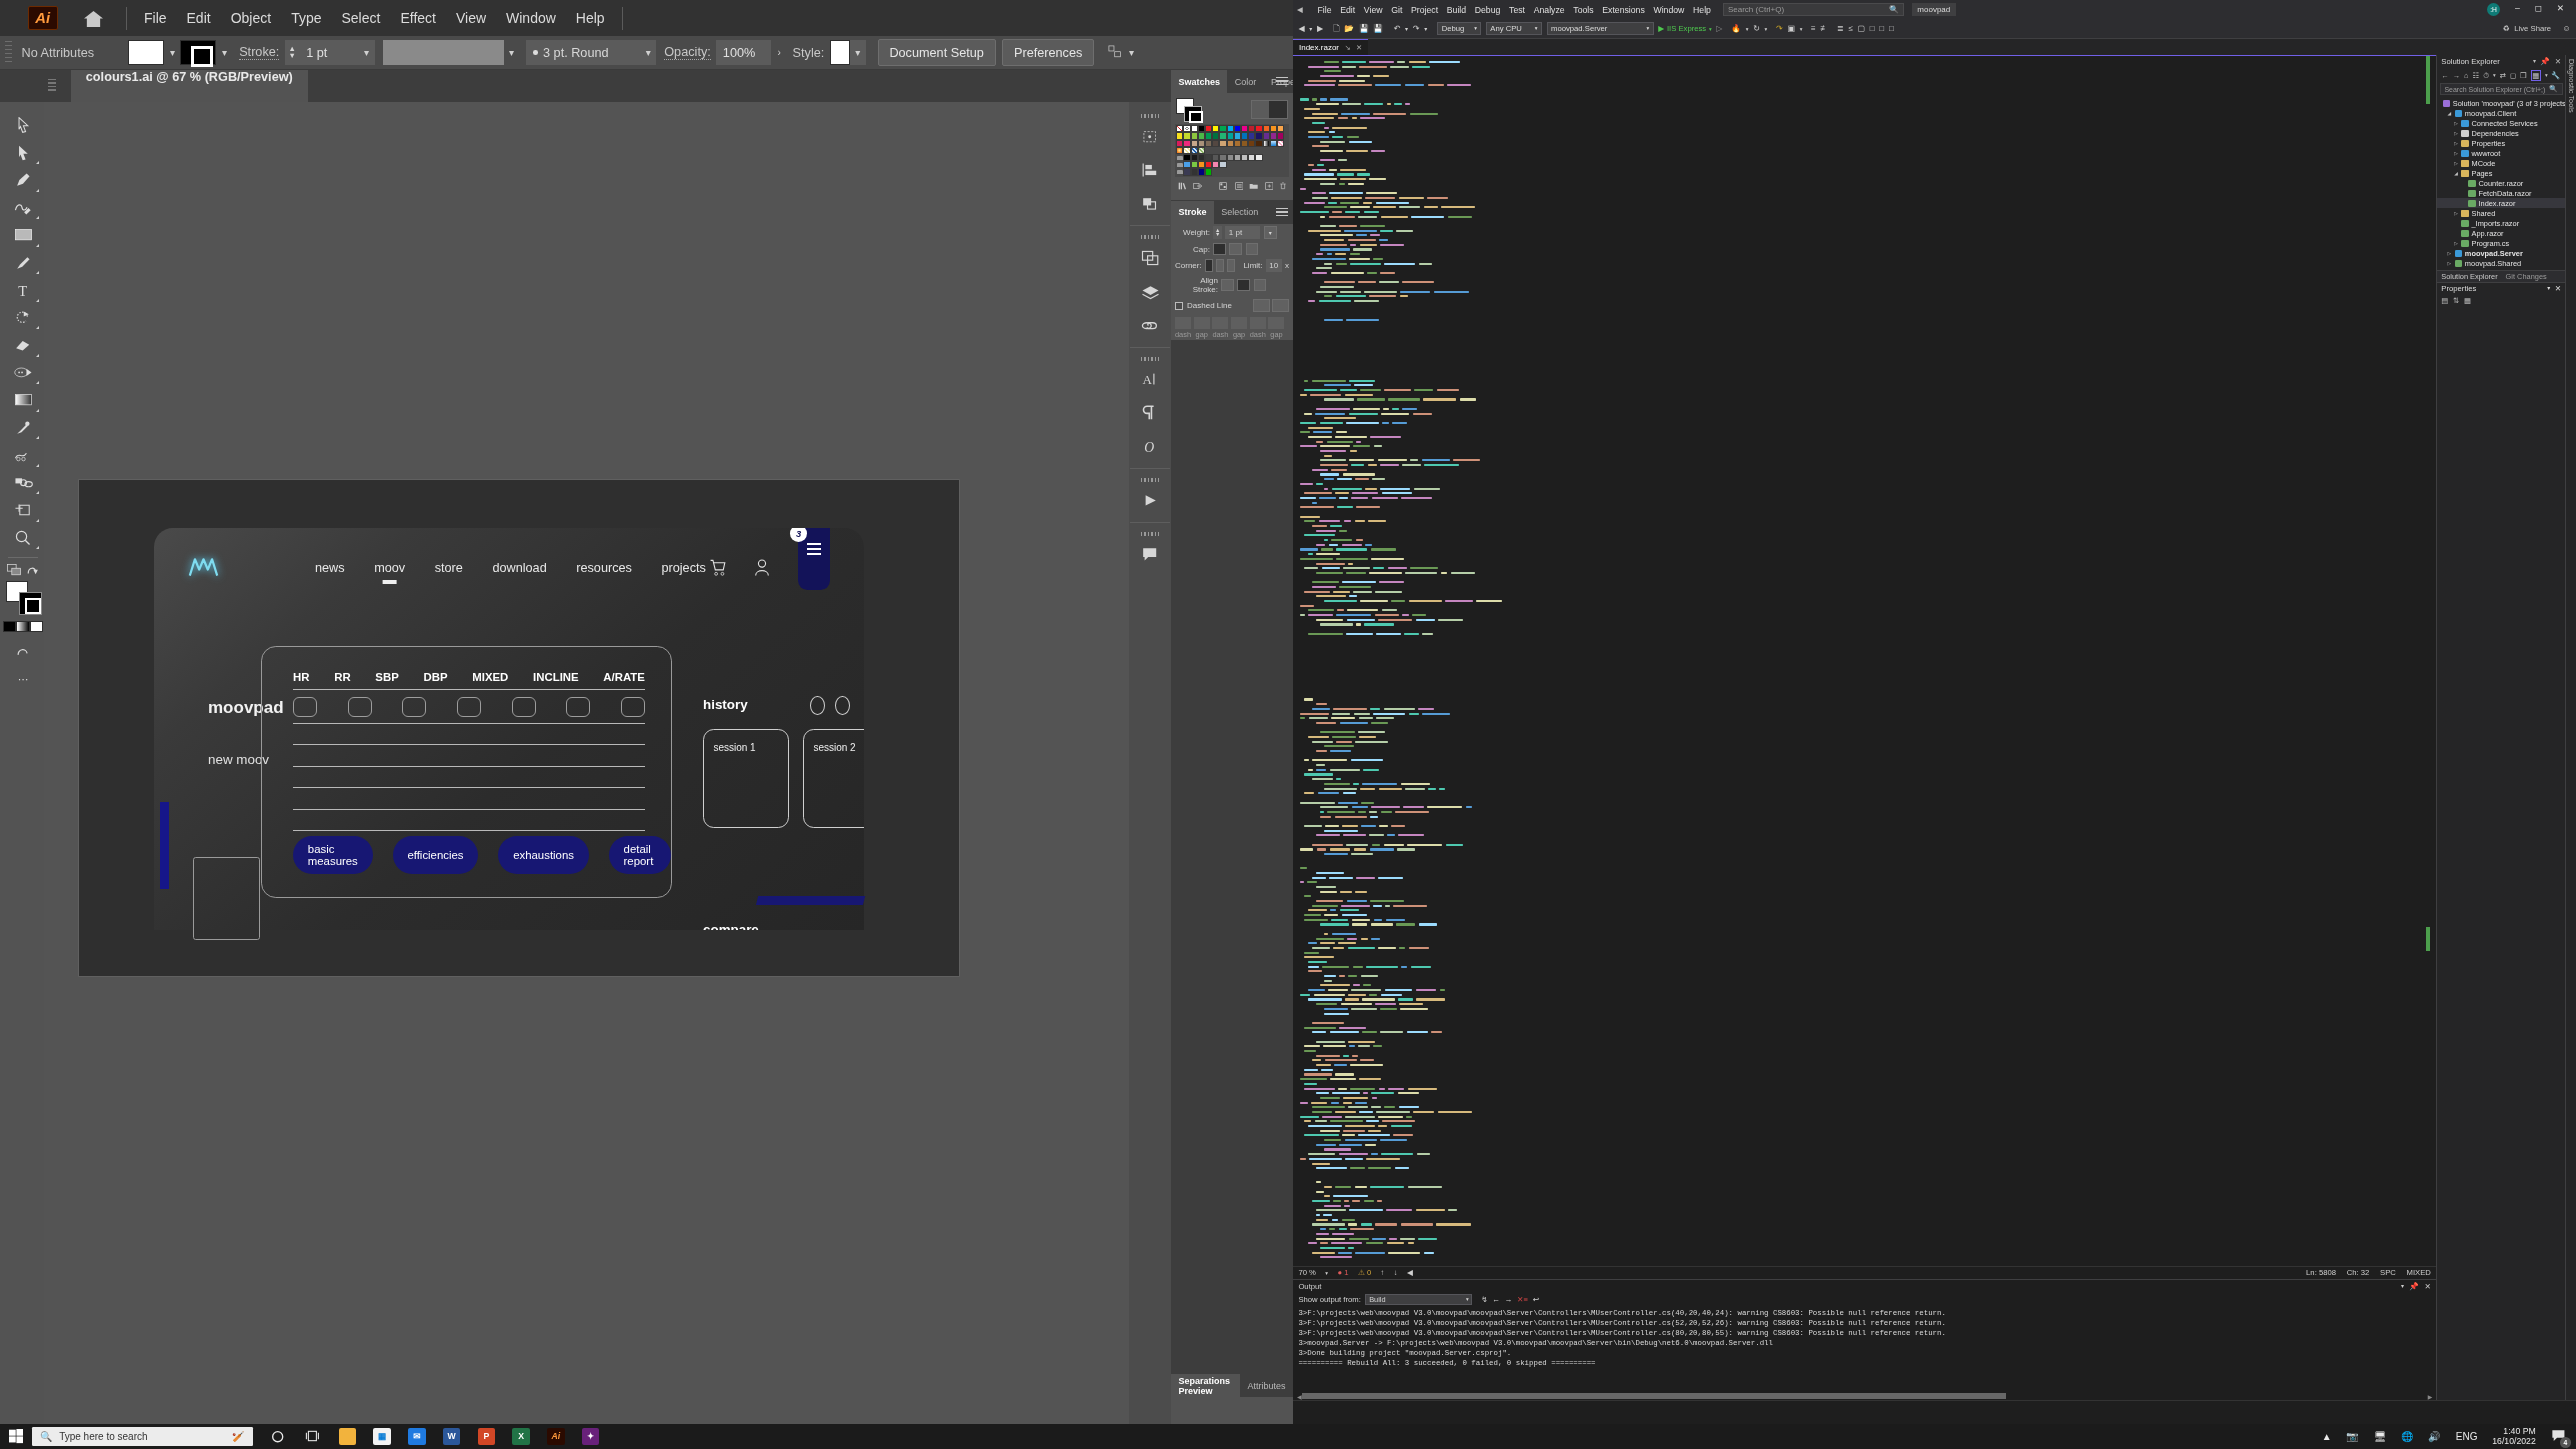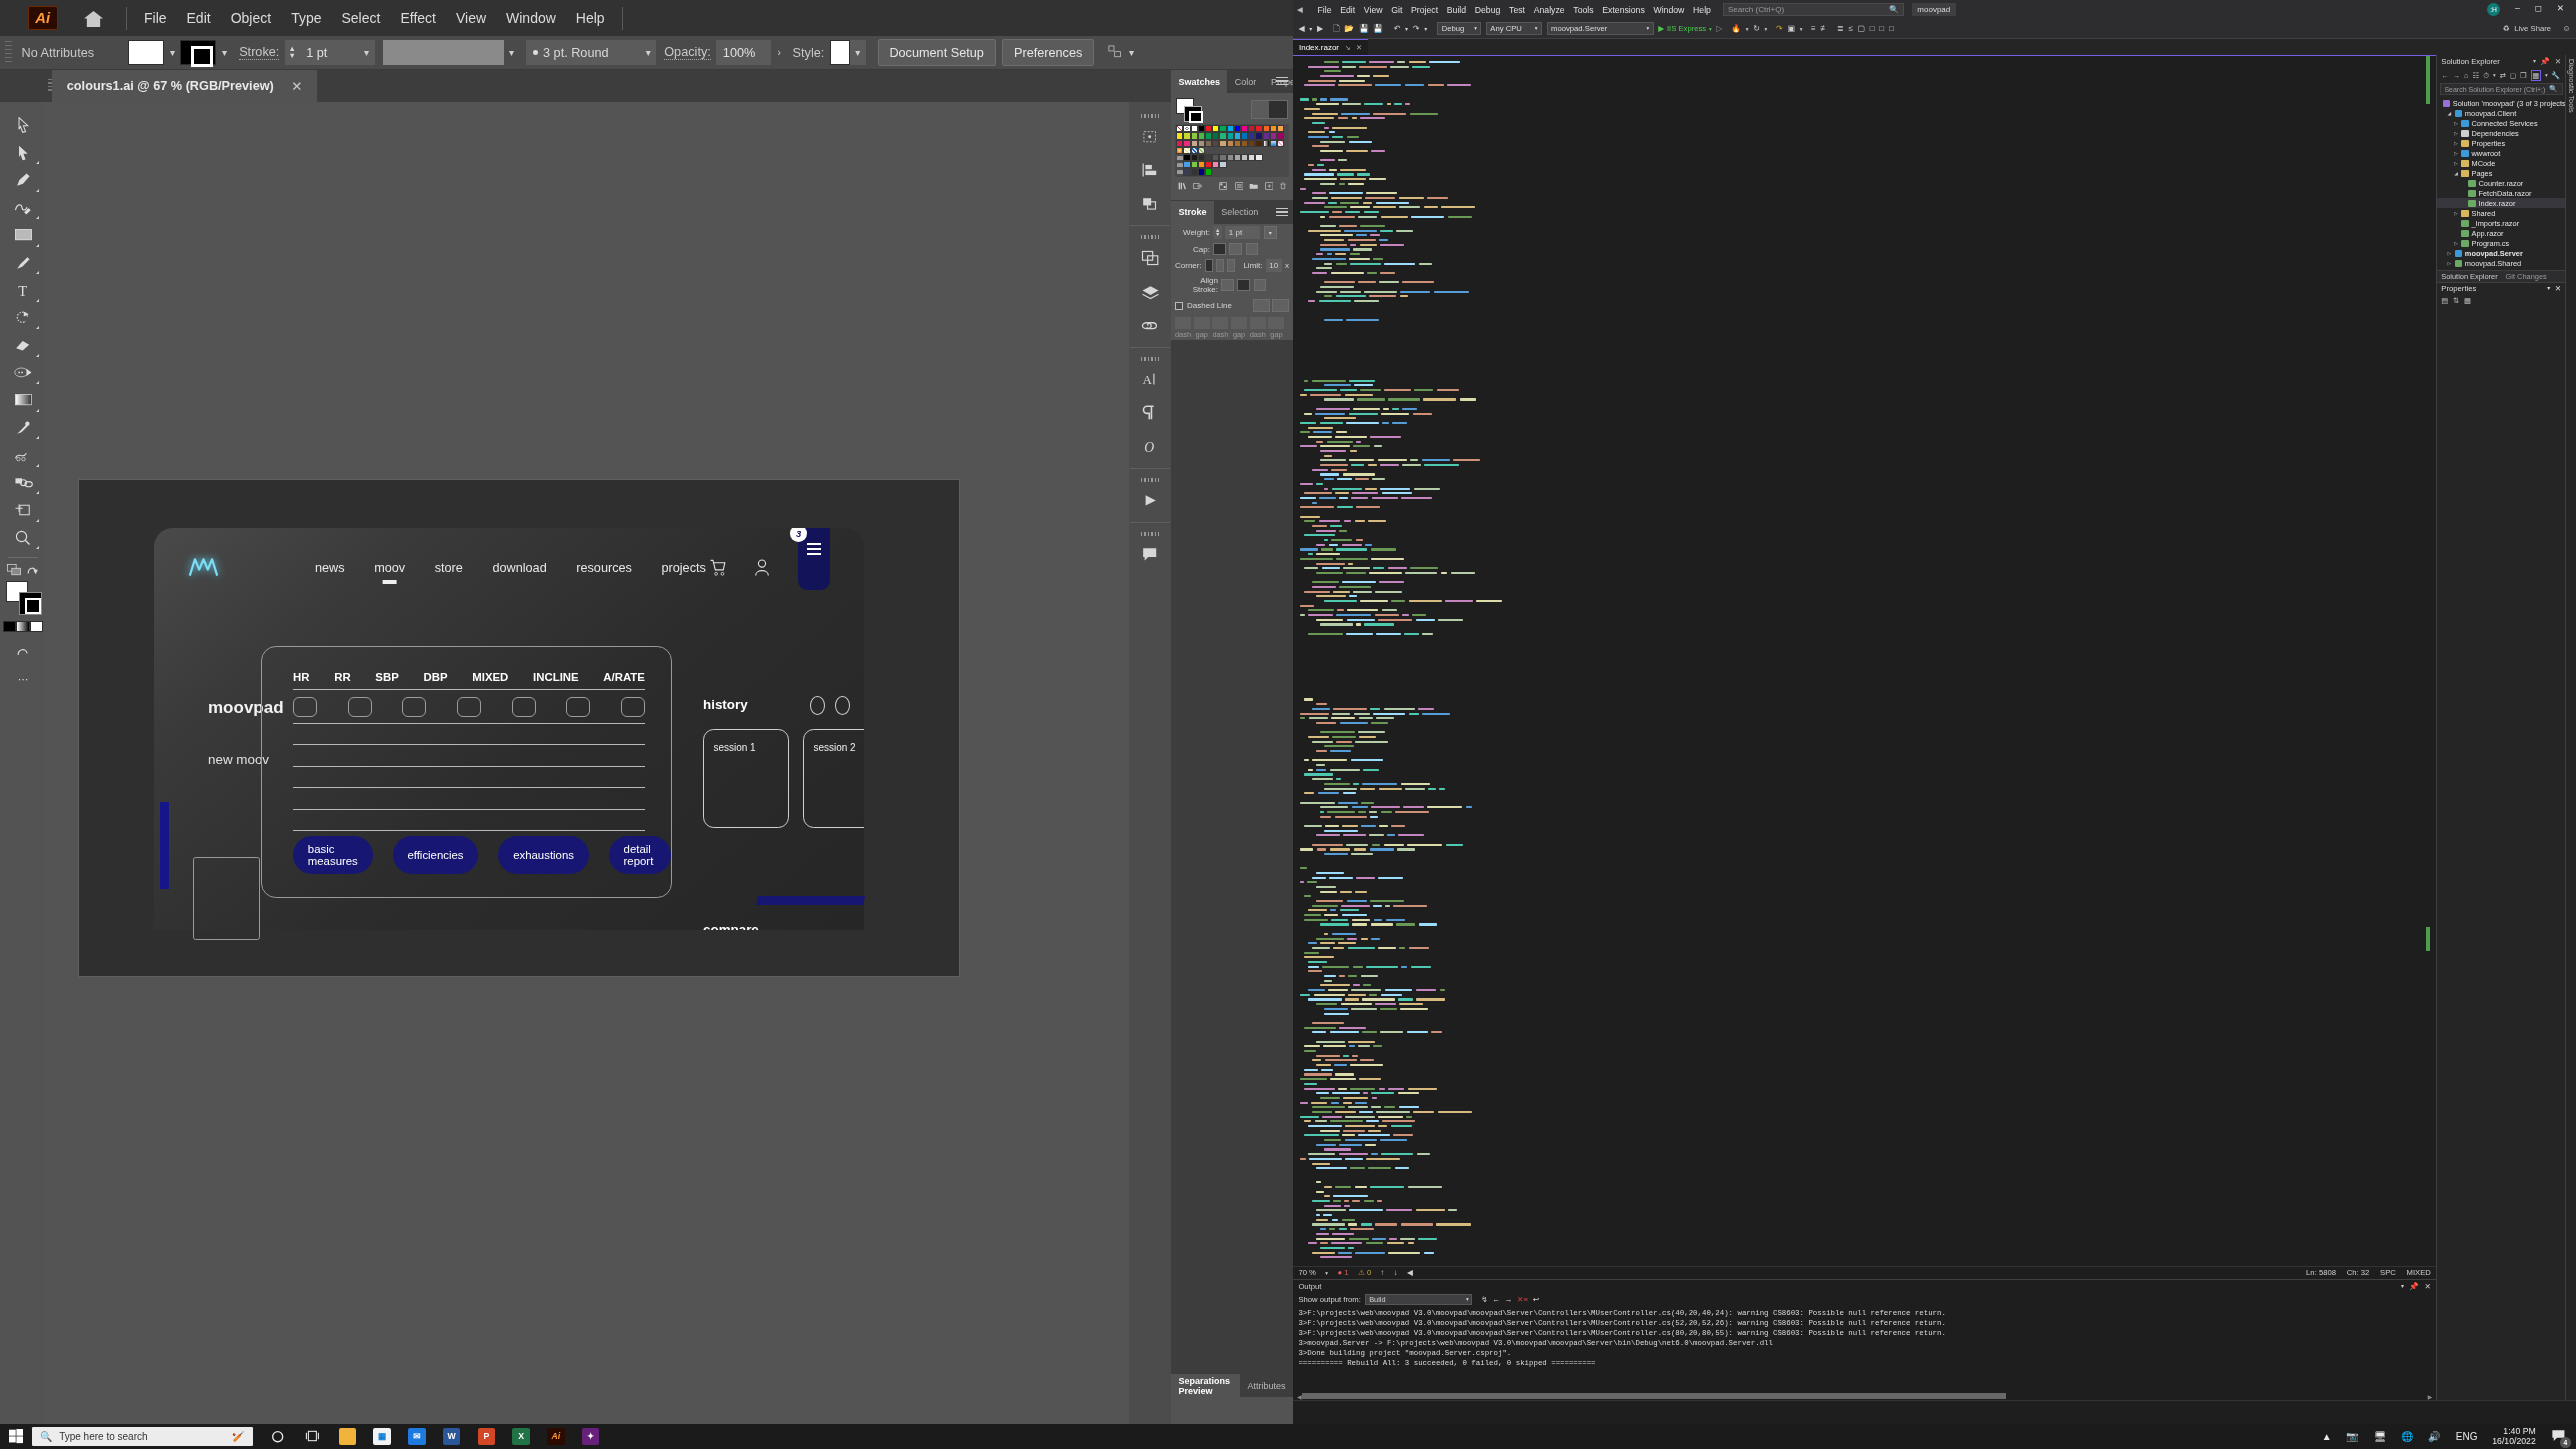--- a/index.html
+++ b/index.html
@@ -38,22 +38,22 @@
   .fld { height:25.5px; background:#5b5b5b; display:flex; align-items:center; padding:0 6.7px;
      font-size:12.7px; color:#e0e0e0; }
   .grad-box { width:121px; height:25.5px; background:#8a8a8a; }
   .brush-box { width:114px; height:25.5px; background:#5b5b5b; display:flex; align-items:center;
      gap:5.4px; padding:0 6.7px; font-size:12.7px;}
   .dot { width:4.7px; height:4.7px; border-radius:50%; background:#ddd;}
   .btn-gray { height:27px; background:#5b5b5b; border:0.7px solid #6e6e6e; border-radius:2px;
      display:flex; align-items:center; padding:0 10.7px; font-size:12.7px; color:#e6e6e6; }
 
   .ai-tabrow { position:absolute; left:0; top:70px; width:100%; height:32px; background:#3d3d3d; }
-  .ai-doctab { position:absolute; left:52px; top:0; height:32px; background:#535353;
-      display:flex; align-items:center; padding:0 14.8px; gap:17.4px; font-size:12.7px; color:#e9e9e9; font-weight:bold;}
+  .ai-doctab { position:absolute; left:71px; top:0; height:32px; background:#535353;
+      display:flex; align-items:center; padding:0 14.8px; gap:17.4px; font-size:12.7px; color:#e9e9e9; font-weight:bold;flex-direction:column;}
   .ai-doctab .x { font-weight:normal; font-size:13.4px; color:#c9c9c9; }
   .tabgrip { position:absolute; left:48px; top:9.4px; width:8px; height:13.4px;
      background: repeating-linear-gradient(to bottom,#777 0 1.3px, transparent 1.3px 3.4px); }
 
   
   .ai-tools { position:absolute; left:2.7px; top:102px; width:42px; bottom:0; background:#535353;
      border-right:0.7px solid #3f3f3f; display:flex; flex-direction:column; align-items:center; padding-top:9.4px; }
   .tool { width:36px; height:27.5px; display:flex; align-items:center; justify-content:center;
      position:relative; color:#dcdcdc; }
   .tool .corner { position:absolute; right:2px; bottom:2px; width:0;height:0;

